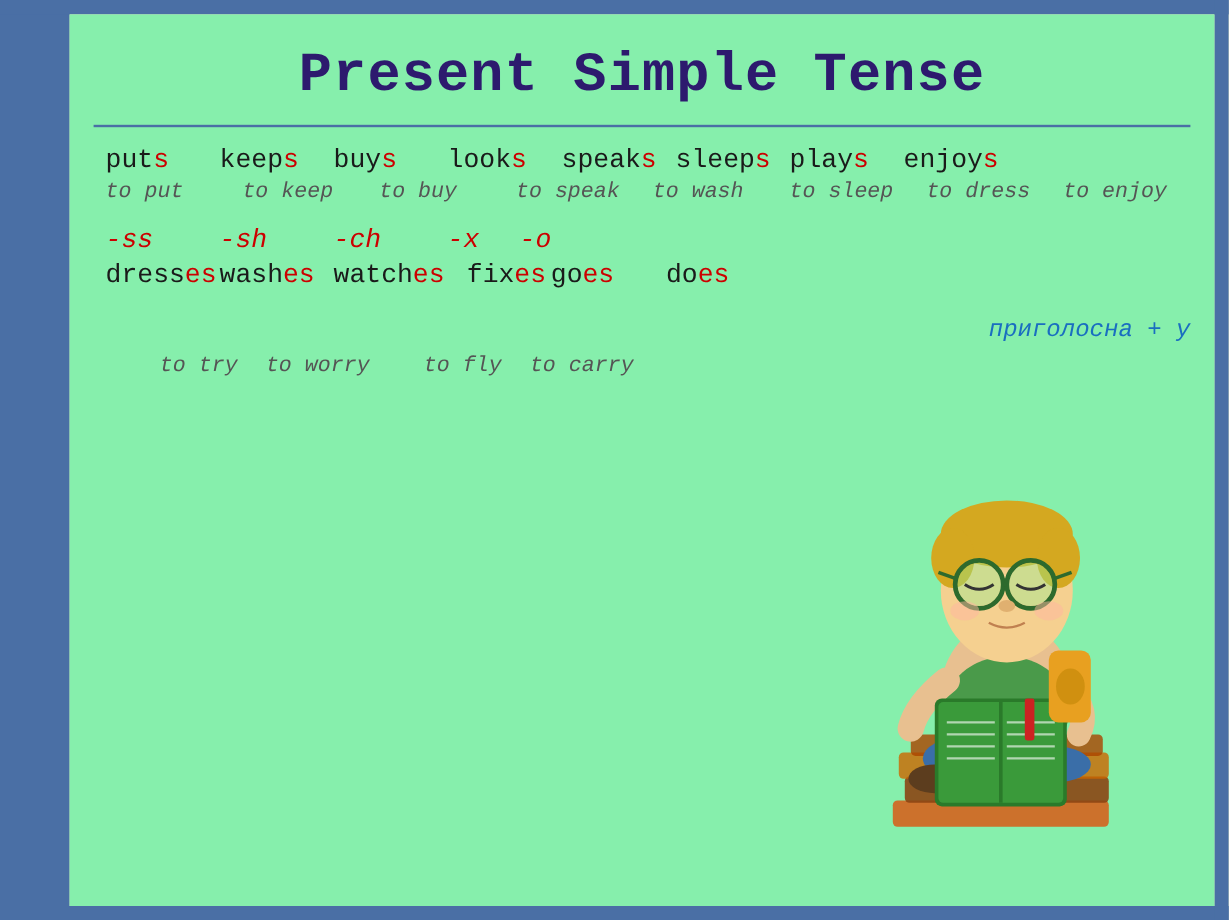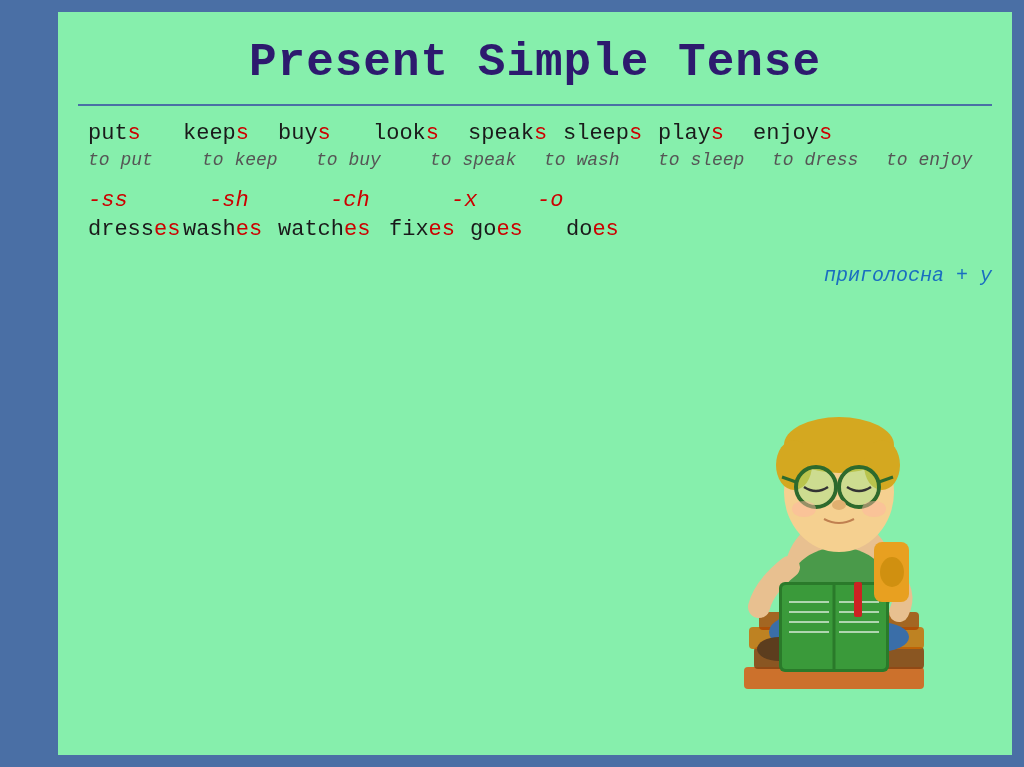--- a/index.html
+++ b/index.html
@@ -130,21 +130,20 @@
     .suffix-section {
       margin-top: 18px;
       padding-left: 10px;
     }
 
     .suffix-row {
       display: flex;
       flex-direction: row;
       align-items: baseline;
       margin: 4px 0;
-      gap: 26px;
     }
 
     .suffix-cell {
       min-width: 95px;
       font-size: 22px;
       color: #cc0000;
       font-style: italic;
       font-family: 'Courier New', Courier, monospace;
     }
 
@@ -267,29 +266,35 @@
         <div class="suffix-cell" style="min-width:95px;">-ch</div>
         <div class="suffix-cell" style="min-width:60px;">-x</div>
         <div class="suffix-cell" style="min-width:60px;">-o</div>
       </div>
 
       <div class="es-row">
         <div class="es-cell">dress<span class="highlight">es</span></div>
         <div class="es-cell">wash<span class="highlight">es</span></div>
         <div class="es-cell">watch<span class="highlight">es</span></div>
         <div class="es-cell" style="min-width:70px;margin-left:16px;">fix<span class="highlight">es</span></div>
-        <div class="es-cell" style="min-width:70px;margin-left:11px;">go<span class="highlight">es</span></div>
+        <div class="es-cell" style="min-width:70px;">go<span class="highlight">es</span></div>
         <div class="es-cell" style="min-width:70px;margin-left:26px;">do<span class="highlight">es</span></div>
       </div>
     </div>
 
     <div class="prigolosna-section">
       <div class="prigolosna-text">приголосна + y</div>
 
 
+      <div class="to-inf-row">
+        <div class="to-inf-cell">to try</div>
+        <div class="to-inf-cell">to worry</div>
+        <div class="to-inf-cell">to fly</div>
+        <div class="to-inf-cell">to carry</div>
+      </div>
     </div>
   </div>
 
   <div class="boy-img">
     <svg viewBox="0 0 290 340" xmlns="http://www.w3.org/2000/svg" width="290" height="340">
 
       <rect x="40" y="270" width="180" height="22" rx="4" fill="#d4631e" opacity="0.9"></rect>
       <rect x="50" y="250" width="170" height="22" rx="4" fill="#8b4513" opacity="0.9"></rect>
       <rect x="45" y="230" width="175" height="22" rx="4" fill="#cc6600" opacity="0.8"></rect>
       <rect x="55" y="215" width="160" height="18" rx="4" fill="#aa4400" opacity="0.8"></rect>

